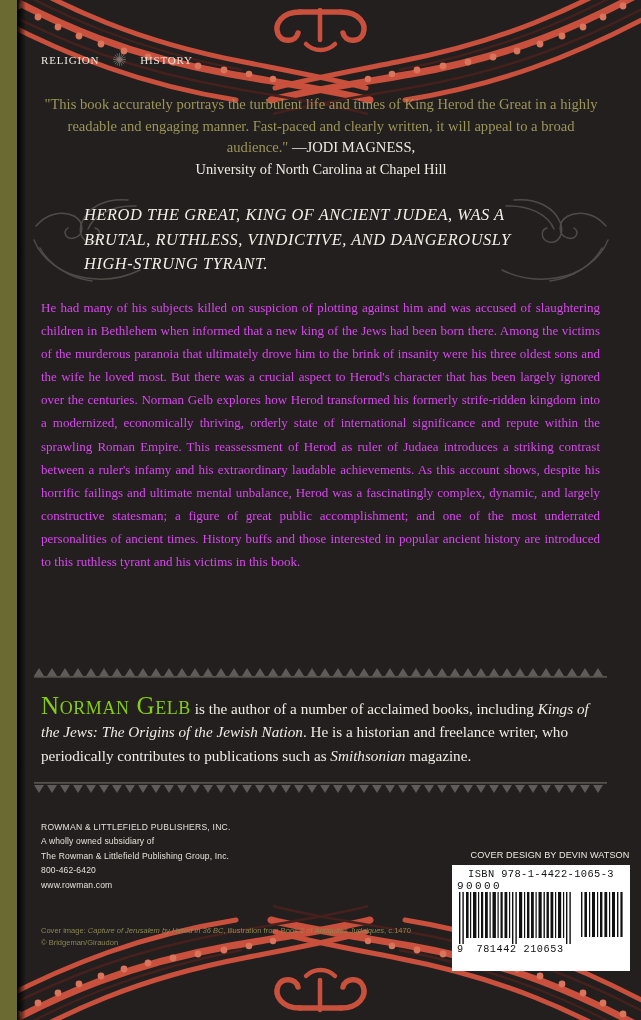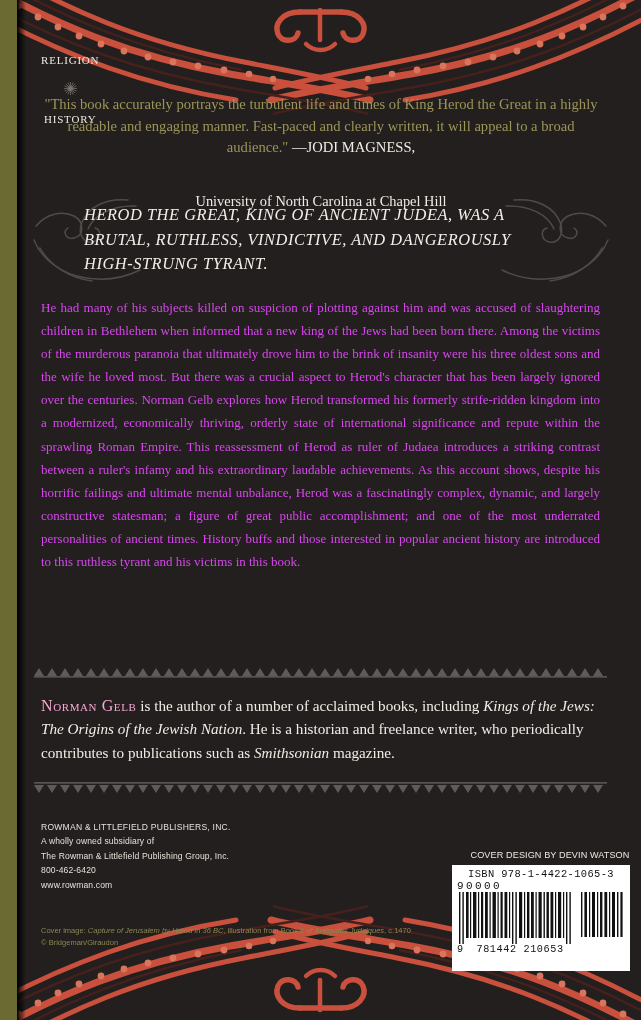--- a/index.html
+++ b/index.html
@@ -60,21 +60,20 @@
     position: absolute;
     left: 41px; top: 50px;
     display: flex;
     align-items: center;
     gap: 13px;
     color: #e6e2da;
     font-size: 12.5px;
     letter-spacing: 1.05px;
     font-variant: small-caps;
     text-transform: lowercase;
-    flex-direction: column;
   }
   #category-line .cat {
     font-family: "Liberation Serif", serif;
     font-size: 15.5px;
     font-variant: small-caps;
     letter-spacing: 0.8px;
     color: #ece8e0;
   }
   .rosette { width: 15px; height: 15px; opacity: 0.62; }
 
@@ -87,21 +86,20 @@
     font-size: 14.6px;
     line-height: 21.5px;
     color: #9c9558;
     font-family: "Liberation Serif", serif;
   }
   #blurb .attrib { color: #efece4; }
   #blurb .affil {
     display: block;
     color: #efece4;
     font-size: 14.4px;
-    margin-top: 32px;
   }
 
   
   #tagline-wrap {
     position: absolute;
     left: 32px; top: 196px;
     width: 578px;
     height: 92px;
   }
   #tagline {
@@ -152,23 +150,23 @@
   #author-bio {
     position: absolute;
     left: 41px; top: 694px;
     width: 562px;
     font-size: 15.2px;
     line-height: 23.4px;
     color: #f0ede6;
     font-family: "Liberation Serif", serif;
   }
   #author-bio .author-name {
-    color: #f9a8d4;
+    color: #84cc16;
     font-variant: small-caps;
-    font-size: 16px;
+    font-size: 25px;
     letter-spacing: 0.6px;
   }
   #author-bio em { font-style: italic; }
 
   
   #publisher-block {
     position: absolute;
     left: 41px; top: 820px;
     width: 330px;
     font-family: "Liberation Sans", sans-serif;

